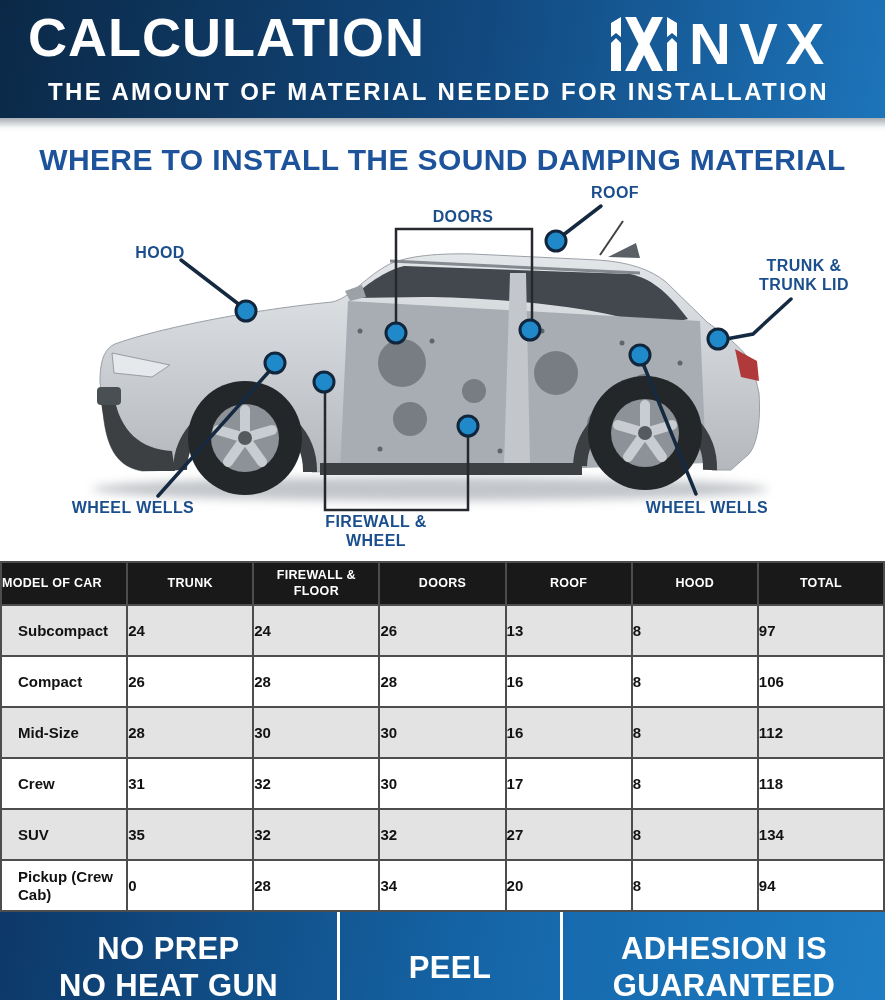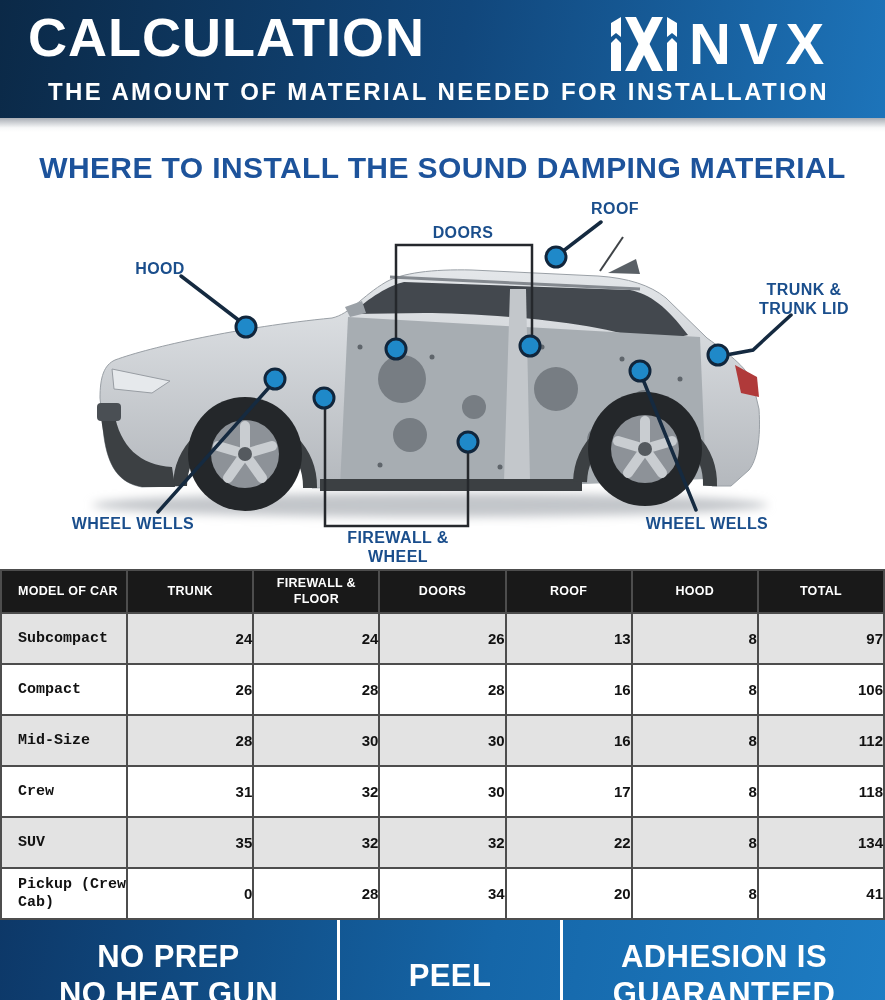--- a/index.html
+++ b/index.html
@@ -12,36 +12,36 @@
   .topbar h1{position:absolute;left:28px;top:6px;margin:0;color:#fff;
              font-size:54px;font-weight:800;letter-spacing:1px;}
   .topbar .subtitle{position:absolute;left:48px;top:78px;color:#fff;
              font-size:24px;font-weight:700;letter-spacing:2.4px;white-space:nowrap;}
   .brand{position:absolute;right:24px;top:16px;}
   .shadow-strip{width:885px;height:14px;
         background:linear-gradient(#a9aeb5,#f7f8f9 70%,#ffffff);}
 
   
   .diagram{position:relative;width:885px;height:425px;background:#fff;}
-  .diagram h2{margin:12px;padding-top:7px;text-align:center;color:#1d539b;
+  .diagram h2{margin:4px;padding-top:7px;text-align:center;color:#1d539b;
               font-size:30px;font-weight:800;letter-spacing:.4px;}
   .car-wrap{position:relative;width:885px;height:385px;}
   .car-svg{position:absolute;left:0;top:0;}
   .callout{position:absolute;transform:translateX(-50%);color:#1a4e8c;
            font-size:16px;font-weight:800;letter-spacing:.4px;white-space:nowrap;
            text-align:center;line-height:1.18;}
 
   
   .spec-table{width:885px;height:335px;border-collapse:collapse;table-layout:fixed;}
   .spec-table th,.spec-table td{border:2px solid #4d4d4d;padding:0;}
   .spec-table thead th{height:41px;background:#191919;color:#fff;
         font-size:12.5px;font-weight:700;letter-spacing:.3px;text-align:center;line-height:1.25;}
-  .spec-table thead th:first-child{text-align:left;padding-left:16px;margin-left:24px;}
-  .spec-table tbody td{height:49px;font-size:15px;font-weight:700;color:#121212;text-align:right;}
-  .spec-table tbody td.model{text-align:left;padding-left:16px;line-height:1.2;font-family:Liberation Mono, monospace;}
+  .spec-table thead th:first-child{text-align:left;padding-left:0;margin-left:24px;}
+  .spec-table tbody td{height:49px;font-size:15px;font-weight:700;color:#121212;text-align:left;}
+  .spec-table tbody td.model{text-align:left;padding-left:16px;line-height:1.2;}
   .spec-table tbody tr:nth-child(odd) td{background:#e3e3e3;}
   .spec-table tbody tr:nth-child(even) td{background:#ffffff;}
 
   
   .bottombar{display:flex;width:885px;height:112px;
         background:linear-gradient(100deg,#0d3868 0%,#1566a8 55%,#1e7dc4 100%);}
   .bottombar .cell{display:flex;flex-direction:column;justify-content:center;
         align-items:center;color:#fff;font-size:31px;font-weight:800;
         letter-spacing:.4px;line-height:1.18;text-align:center;}
   .bottombar .cell:nth-child(1){width:337px;}
@@ -178,26 +178,26 @@
           <circle cx="324" cy="201" r="10"></circle>
           <circle cx="468" cy="245" r="10"></circle>
           <circle cx="640" cy="174" r="10"></circle>
           <circle cx="718" cy="158" r="10"></circle>
         </g>
       </svg>
 
       <div class="callout" style="left:615px;top:3px">ROOF</div>
       <div class="callout" style="left:463px;top:27px">DOORS</div>
       <div class="callout" style="left:160px;top:63px">HOOD</div>
-      <div class="callout" style="left:804px;top:84px">
+      <div class="callout" style="left:804px;top:76px">
         <span style="display:block">TRUNK &amp;</span>
         <span style="display:block">TRUNK LID</span>
       </div>
       <div class="callout" style="left:133px;top:318px">WHEEL WELLS</div>
-      <div class="callout" style="left:398px;top:332px">
+      <div class="callout" style="left:376px;top:332px">
         <span style="display:block">FIREWALL &amp;</span>
         <span style="display:block">WHEEL</span>
       </div>
       <div class="callout" style="left:707px;top:318px">WHEEL WELLS</div>
     </div>
   </section>
 
   <table class="spec-table">
     <thead>
       <tr>
@@ -245,32 +245,32 @@
         <td>30</td>
         <td>17</td>
         <td>8</td>
         <td>118</td>
       </tr>
       <tr>
         <td class="model">SUV</td>
         <td>35</td>
         <td>32</td>
         <td>32</td>
-        <td>22</td>
+        <td>27</td>
         <td>8</td>
         <td>134</td>
       </tr>
       <tr>
         <td class="model">Pickup (Crew Cab)</td>
         <td>0</td>
         <td>28</td>
         <td>34</td>
         <td>20</td>
         <td>8</td>
-        <td>41</td>
+        <td>94</td>
       </tr>
     </tbody>
   </table>
 
   <footer class="bottombar">
     <div class="cell">
       <span>NO PREP</span>
       <span>NO HEAT GUN</span>
     </div>
     <div class="cell">

